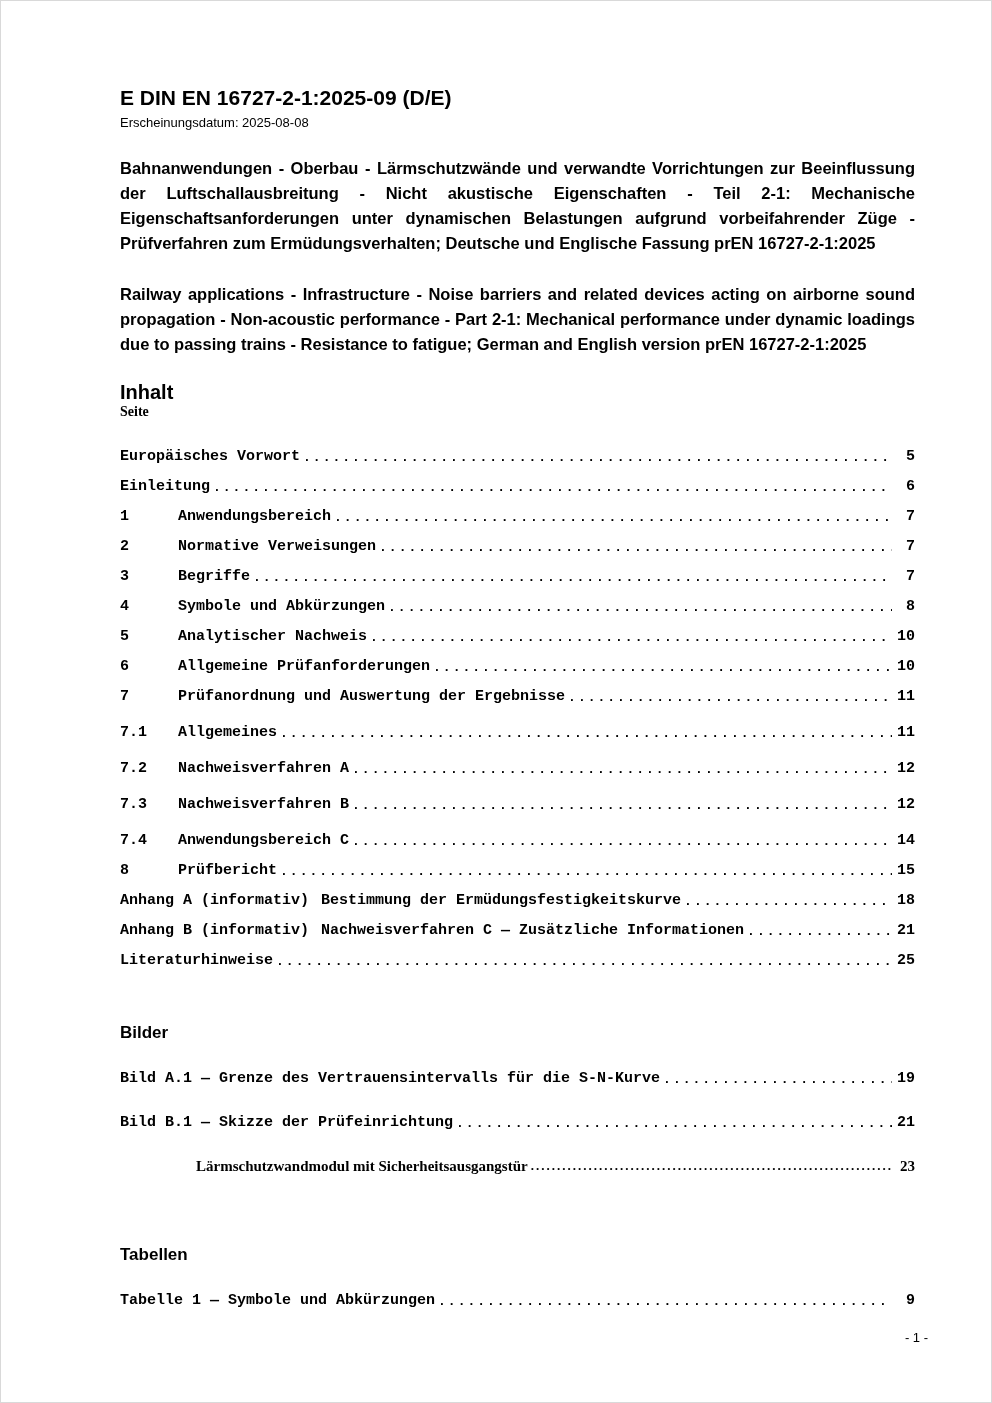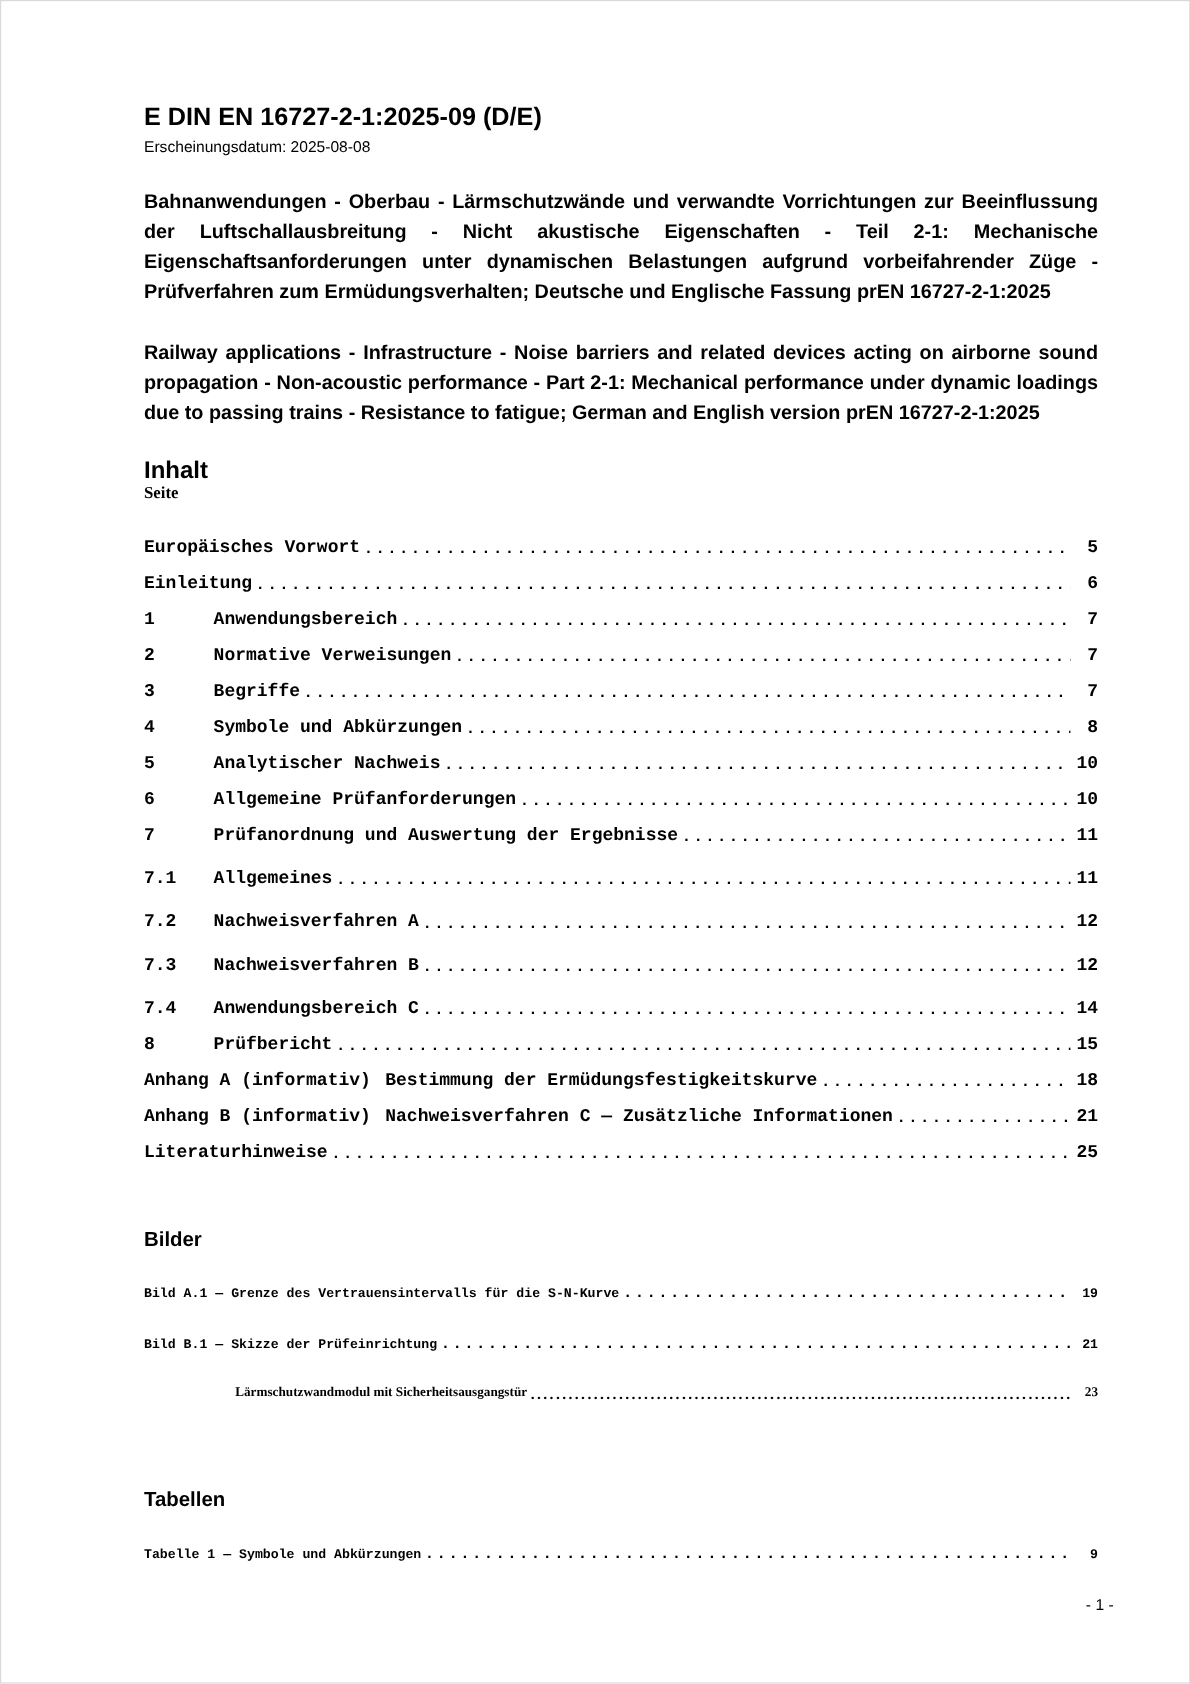--- a/index.html
+++ b/index.html
@@ -71,21 +71,21 @@
     font-family: "Liberation Sans", sans-serif;
     font-size: 17px;
     font-weight: bold;
   }
   .bilder-heading { margin-top: 54px; }
   .tabellen-heading { margin-top: 70px; }
 
   .entry-list {
     font-family: "Liberation Serif", serif;
     font-weight: bold;
-    font-size: 11px;
+    font-size: 15px;
   }
   .fig-row { margin-top: 27px; }
   .fig-line1 { text-align: justify; text-align-last: justify; }
   .fig-line2 {
     display: flex;
     align-items: flex-start;
     padding-left: 76px;
     margin-top: 8px;
   }
 

